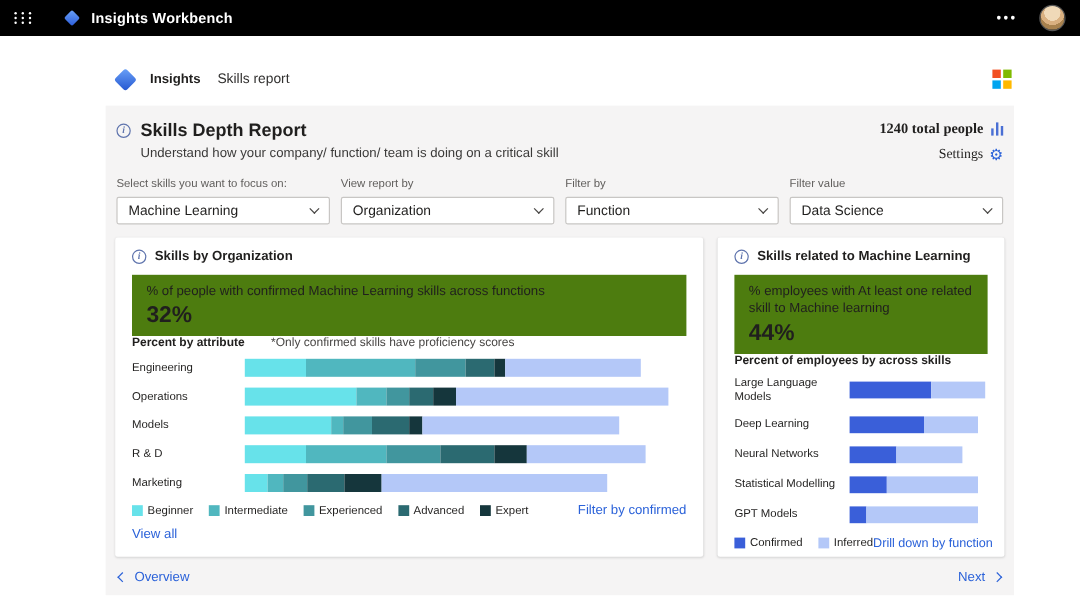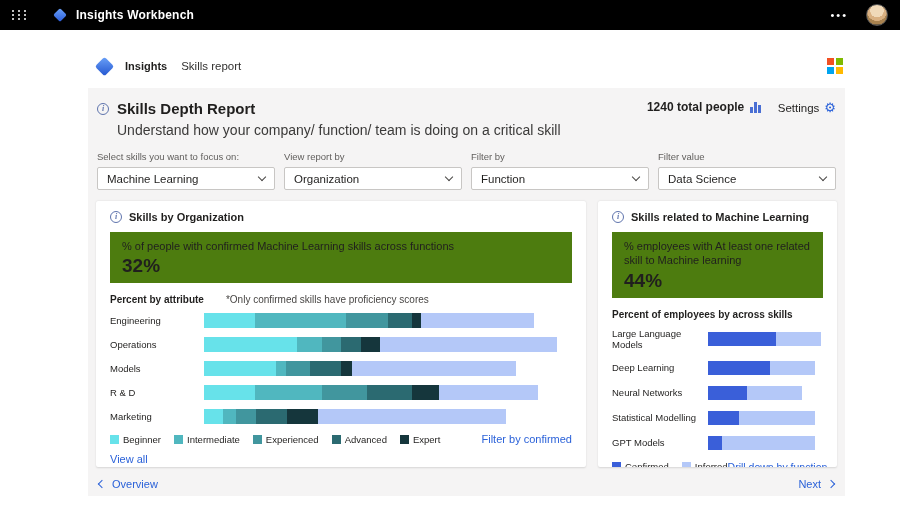--- a/index.html
+++ b/index.html
@@ -31,22 +31,22 @@
 
   
   .panel { margin:0 55px 0 88px; height:408px; background:#f5f4f4; padding:12px 8px 8px 8px; }
 
   .report-header { display:flex; justify-content:space-between; align-items:flex-start; padding:0 1px; }
   .title-row { display:flex; align-items:center; gap:8px; }
   .info-icon { width:12px; height:12px; min-width:12px; border:1px solid #5f74ad; border-radius:50%;
     color:#5f74ad; font-size:8px; line-height:10px; text-align:center; font-family:"Liberation Serif",serif;
     font-style:italic; font-weight:bold; }
   .report-title { font-size:15px; font-weight:bold; }
-  .report-subtitle { font-size:14px; color:#3b3a39; margin-top:5px; margin-left:20px; }
-  .header-right { display:flex; align-items:flex-end; gap:17px; }
+  .report-subtitle { font-size:11px; color:#3b3a39; margin-top:5px; margin-left:20px; }
+  .header-right { display:flex; flex-direction:column; align-items:flex-end; gap:7px;font-family:Liberation Serif, serif; }
   .total-row { display:flex; align-items:center; gap:6px; font-size:12px; font-weight:bold; }
   .barchart-icon { display:flex; align-items:flex-end; gap:1.5px; height:11px; }
   .barchart-icon i { width:2.5px; background:#4a6fd4; display:block; }
   .barchart-icon i:nth-child(1){height:6px;} .barchart-icon i:nth-child(2){height:11px;} .barchart-icon i:nth-child(3){height:8px;}
   .settings-row { display:flex; align-items:center; gap:5px; font-size:11.5px; cursor:pointer; }
   .gear-icon { color:#2b62d9; font-size:13px; line-height:13px; }
 
   
   .filters { display:flex; gap:9px; margin-top:13px; padding:0 1px; }
   .filter-group { flex:1; display:flex; flex-direction:column; gap:5px; }
@@ -60,21 +60,21 @@
   
   .cards { display:flex; gap:12px; margin-top:11px; }
   .card { background:#fff; border-radius:2px; box-shadow:0 0.6px 2px rgba(0,0,0,.13); height:266px; padding:10px 14px; overflow:hidden; }
   .card-left { width:490px; }
   .card-right { flex:1; }
   .card-title-row { display:flex; align-items:center; gap:7px; }
   .card-title { font-size:11px; font-weight:bold; }
   .stat-box { background:#4d7c0f; margin-top:9px; padding:7px 12px 6px 12px; }
   .stat-label { font-size:11px; color:#201f1e; line-height:1.3; }
   .stat-value { font-size:19px; font-weight:600; margin-top:2px; }
-  .axis-row { margin-top:11px; display:flex; align-items:center; }
+  .axis-row { display:flex; align-items:center; }
   .axis-label { font-size:10px; font-weight:bold; }
   .axis-note { font-size:10px; color:#484644; margin-left:22px; }
   .chart { margin-top:8px; }
   .chart-row { display:flex; align-items:center; }
   .card-left .chart-row { margin-bottom:9px;gap:40px; }
   .card-right .chart-row { margin-bottom:11px; }
   .row-label { font-size:9.5px; color:#201f1e; }
   .card-left .row-label { width:54px; min-width:54px; }
   .card-right .row-label { width:96px; min-width:96px; }
   .row-track { flex:1; display:flex; }

